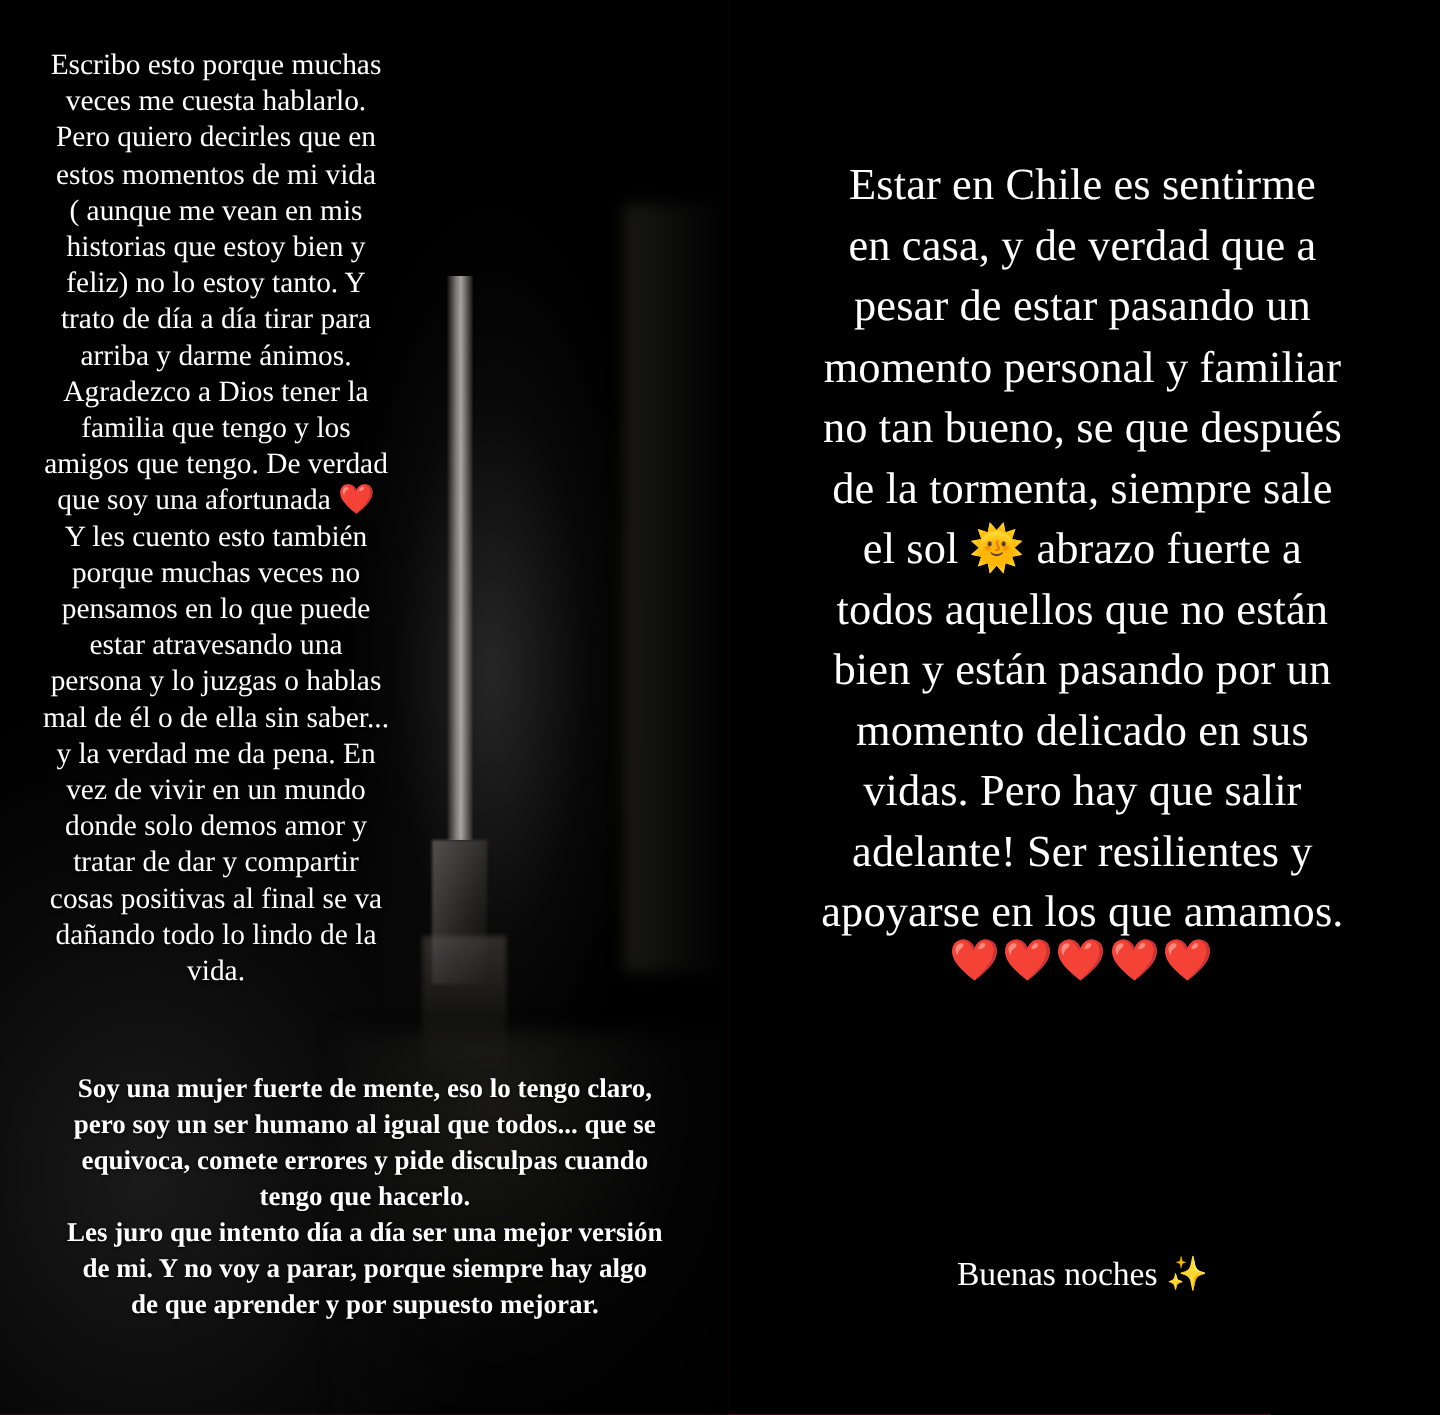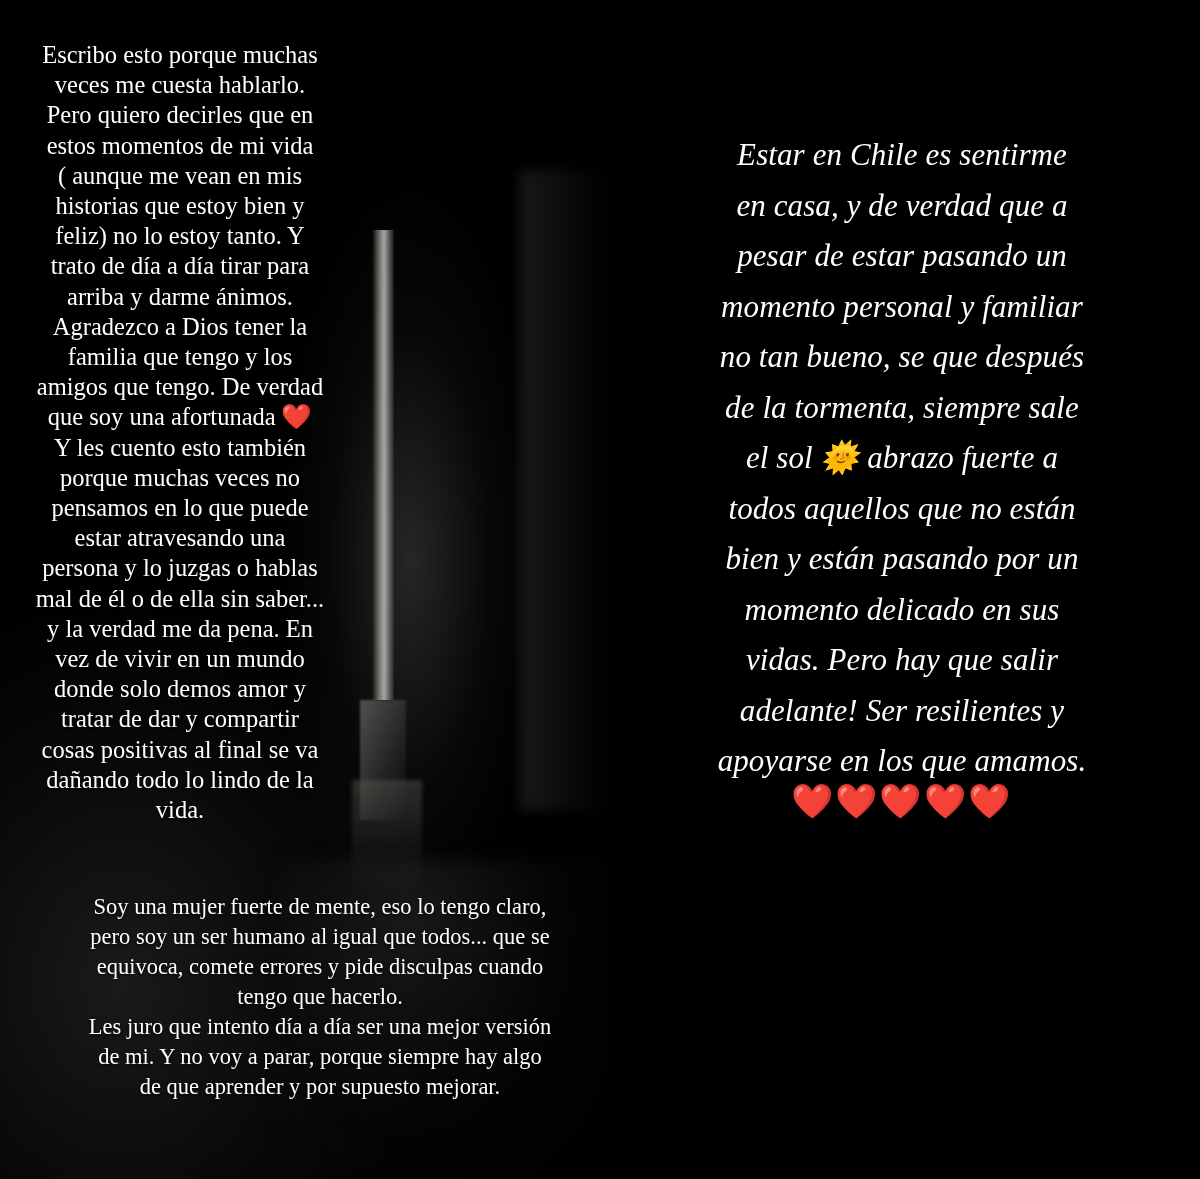--- a/index.html
+++ b/index.html
@@ -91,44 +91,44 @@
     white-space: pre-line;
   }
   #left-top-text {
     left: 8px;
     top: 40px;
     width: 344px;
     font-size: 24.5px;
     line-height: 30.2px;
   }
   #left-bottom-text {
-    left: 18px;
+    left: 2px;
     top: 892px;
     width: 604px;
     font-size: 22.5px;
     line-height: 30px;
+    font-weight: bold;
   }
 
   
   .right-panel {
     position: absolute;
     left: 608px;
     top: 0;
     width: 592px;
     height: 1179px;
     background: #000000;
   }
   #right-main-text {
     left: 612px;
     top: 130px;
     width: 580px;
-    font-size: 31px;
+    font-size: 37px;
     line-height: 50.5px;
     letter-spacing: 0.1px;
-    font-style: italic;
   }
   #right-hearts {
     left: 612px;
     top: 780px;
     width: 580px;
     font-size: 34px;
     line-height: 44px;
     letter-spacing: 2px;
   }
   #right-signoff {
@@ -198,14 +198,15 @@
 el sol 🌞 abrazo fuerte a
 todos aquellos que no están
 bien y están pasando por un
 momento delicado en sus
 vidas. Pero hay que salir
 adelante! Ser resilientes y
 apoyarse en los que amamos.</div>
 
   <div class="text-block" id="right-hearts">❤️❤️❤️❤️❤️</div>
 
+  <div class="text-block" id="right-signoff">Buenas noches ✨</div>
 
 </div>
 
 </body></html>

